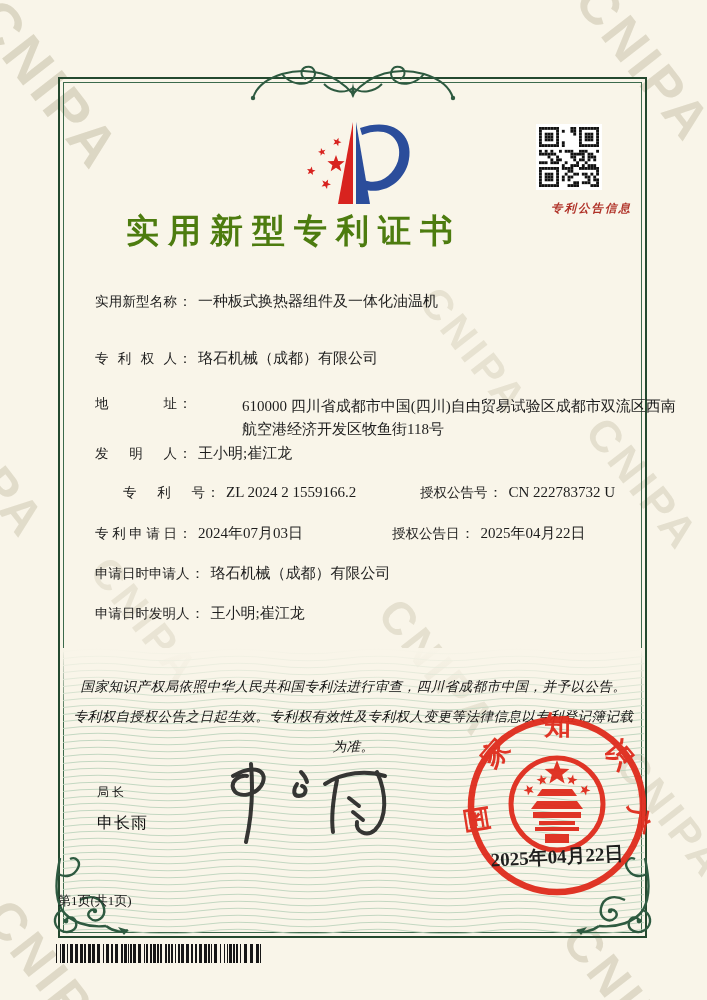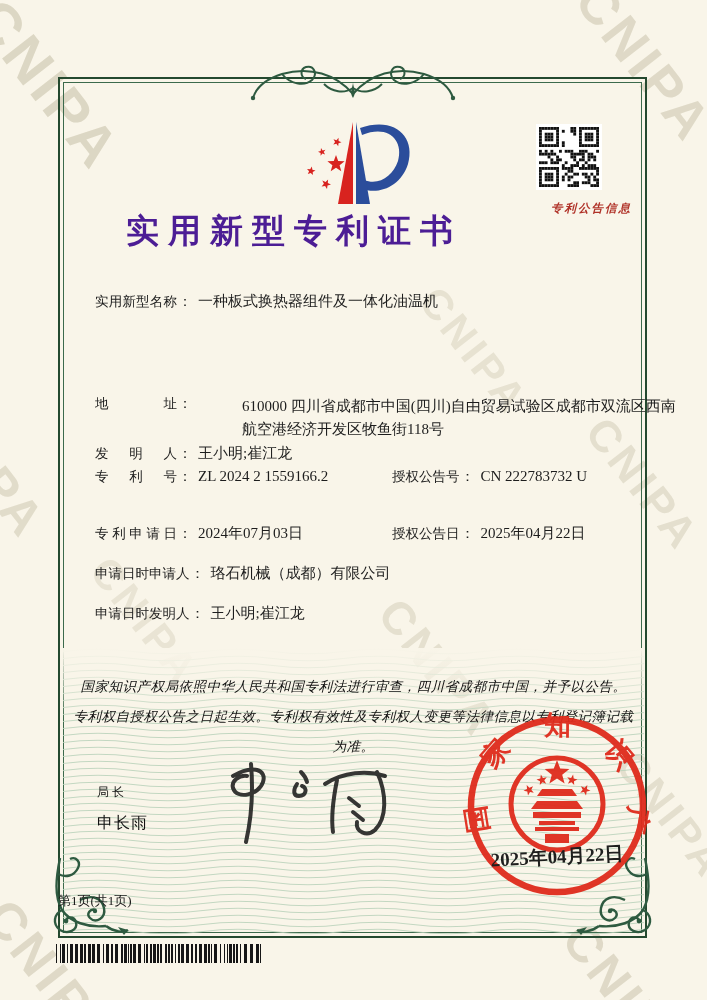--- a/index.html
+++ b/index.html
@@ -21,21 +21,21 @@
     border:1px solid #3c6a4c; }
   .deco { position:absolute; pointer-events:none; }
   #wave-fade { position:absolute; left:63px; top:648px; width:581px; height:70px;
     background:linear-gradient(to bottom,#f9f5e9 0%,rgba(249,245,233,0) 100%); }
   
   #cert-no { position:absolute; left:94px; top:118px; font-size:16px; letter-spacing:1.5px; color:#1c1c1c; }
   #qr-box { position:absolute; left:536px; top:124px; width:66px; height:66px; background:#fff; padding:3px; }
   #qr-caption { position:absolute; left:506px; top:195px; width:126px; text-align:right;
     font-size:11.5px; color:#b03228; font-style:italic; letter-spacing:2px; font-weight:bold;margin-top:6px; }
   #title { position:absolute; left:58px; top:209px; width:472px; text-align:center;
-    font-size:33px; font-weight:bold; letter-spacing:9px; color:#4c1d95; }
+    font-size:33px; font-weight:bold; letter-spacing:9px; color:#4d7c0f; }
   
   .row { position:absolute; left:95px; white-space:nowrap; font-size:15px; color:#1d1d1d; }
   .lbl { display:inline-block; width:82px; text-align:justify; text-align-last:justify;
     -moz-text-align-last:justify; font-size:13.5px; color:#1d1d1d; vertical-align:baseline; }
   .colon { display:inline-block; margin:0 6px 0 1px; font-size:14px; }
   .val { font-size:15px; }
   .rcol { position:absolute; left:297px; top:0; white-space:nowrap; }
   .rcol .lbl2 { font-size:13.5px; }
   #row-address { display:flex; white-space:normal; }
   #row-address .val { width:438px; line-height:23px;margin-left:44px; }
@@ -354,29 +354,32 @@
         <rect x="60" y="60" width="3" height="3"></rect>
       </g>
     </svg>
   <div id="qr-caption">专利公告信息</div>
 
   <div id="title">实用新型专利证书</div>
 
   <div class="row" style="top:292px;">
     <span class="lbl">实用新型名称</span><span class="colon">：</span><span class="val">一种板式换热器组件及一体化油温机</span>
   </div>
+  <div class="row" style="top:349px;">
+    <span class="lbl">专利权人</span><span class="colon">：</span><span class="val">珞石机械（成都）有限公司</span>
+  </div>
   <div class="row" id="row-address" style="top:395px;">
     <span class="lbl">地址</span>
       <span class="colon">：</span>
       <span class="val">610000 四川省成都市中国(四川)自由贸易试验区成都市双流区西南航空港经济开发区牧鱼街118号</span>
   </div>
   <div class="row" style="top:444px;">
     <span class="lbl">发明人</span><span class="colon">：</span><span class="val">王小明;崔江龙</span>
   </div>
-  <div class="row" style="top:468px; width:552px;">
+  <div class="row" style="top:484px; width:552px;margin-left:28px;">
     <span class="lbl">专利号</span><span class="colon">：</span><span class="val">ZL 2024 2 1559166.2</span>
     <span class="rcol"><span class="lbl2">授权公告号</span><span class="colon">：</span><span class="val">CN 222783732 U</span></span>
   </div>
   <div class="row" style="top:524px; width:552px;">
     <span class="lbl">专利申请日</span><span class="colon">：</span><span class="val">2024年07月03日</span>
     <span class="rcol"><span class="lbl2">授权公告日</span><span class="colon">：</span><span class="val">2025年04月22日</span></span>
   </div>
   <div class="row" style="top:564px;">
     <span class="lbl2" style="font-size:13.5px;">申请日时申请人</span><span class="colon">：</span><span class="val">珞石机械（成都）有限公司</span>
   </div>

